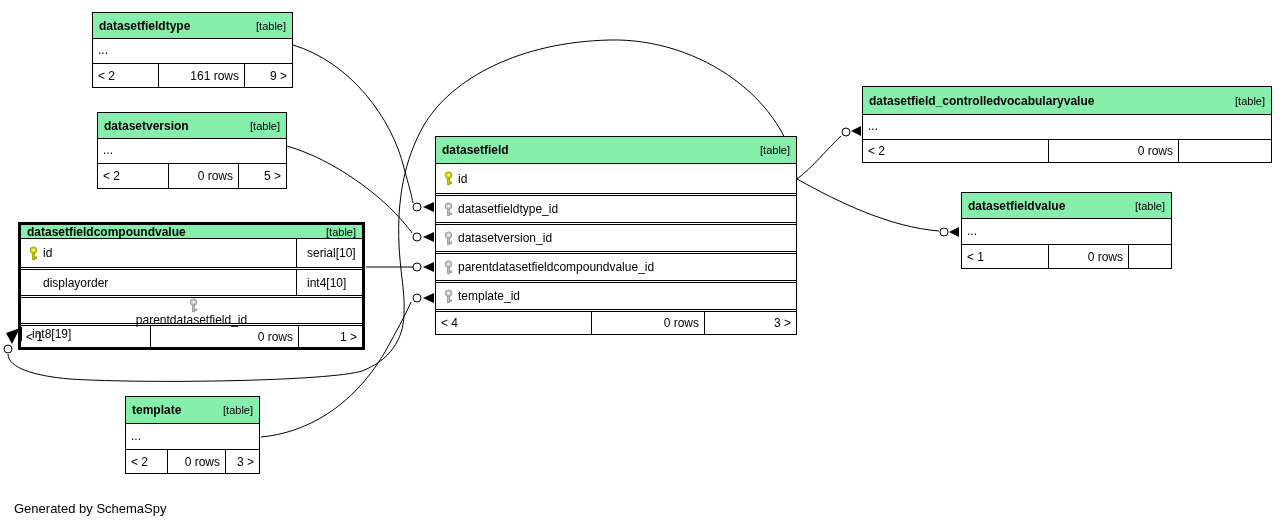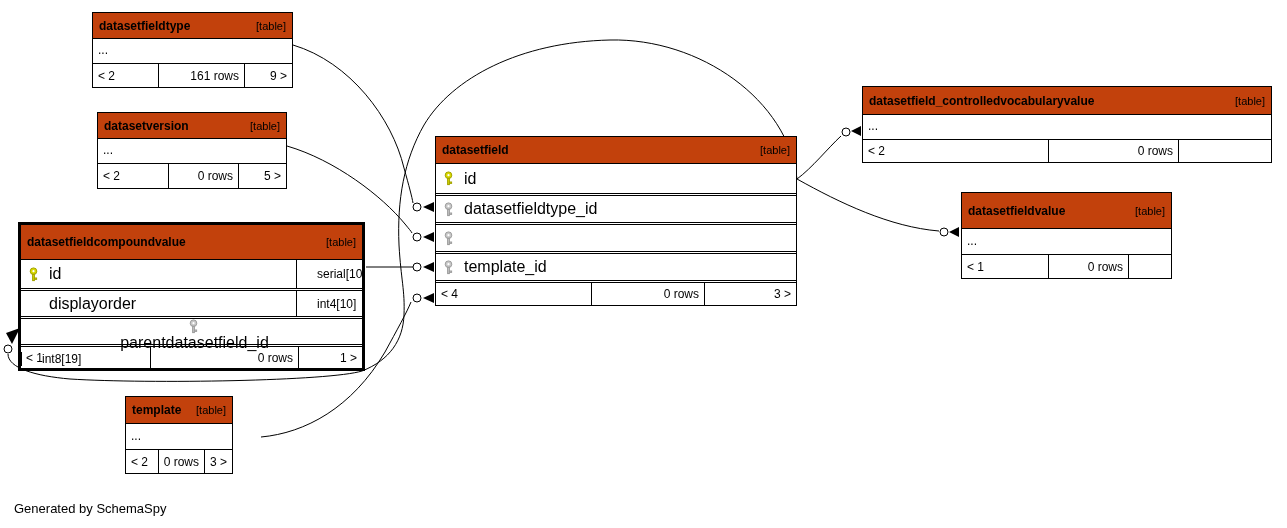--- a/index.html
+++ b/index.html
@@ -1,35 +1,35 @@
 <!DOCTYPE html>
 <html><head>
 <meta charset="utf-8">
 <style>
   html,body{margin:0;padding:0;background:#fff;}
   body{font-family:"Liberation Sans", sans-serif; color:#000;}
   #canvas{position:relative;width:1287px;height:528px;background:#ffffff;overflow:hidden;}
   #edges{position:absolute;left:0;top:0;z-index:0;pointer-events:none;}
   .tbl{position:absolute;z-index:1;background:#fff;border:1px solid #000;box-sizing:border-box;}
   .tbl.bold{border-width:3px;}
-  .hdr{background:#c2410c;border-bottom:1px solid #000;display:flex;justify-content:space-between;align-items:center;padding:0 6px;box-sizing:border-box;}
+  .hdr{background:#86efac;border-bottom:1px solid #000;display:flex;justify-content:space-between;align-items:center;padding:0 6px;box-sizing:border-box;}
   .tname{font-weight:bold;font-size:12px;}
   .tbadge{font-size:11px;font-weight:normal;margin-left:10px;}
   .ellip{font-size:12px;padding:2px 5px 6px 5px;box-sizing:border-box;display:flex;align-items:flex-end;}
   .stats{display:flex;border-top:1px solid #000;box-sizing:border-box;font-size:12px;align-items:stretch;}
   .tbl.cols .stats{border-top:3px double #000;}
   .stats span{display:flex;align-items:center;box-sizing:border-box;padding:0 5px;white-space:nowrap;}
   .stats .s-l{justify-content:flex-start;}
   .stats .s-m{justify-content:flex-end;border-left:1px solid #000;}
   .stats .s-r{justify-content:flex-end;border-left:1px solid #000;}
   .crow{display:flex;align-items:center;box-sizing:border-box;}
   .crow + .crow{border-top:3px double #000;}
   .keyslot{width:15px;display:inline-flex;justify-content:flex-start;margin-left:7px;flex:none;}
-  .cname{font-size:16px;margin-left:6px;white-space:nowrap;flex:1;}
-  .ctype{font-size:12px;border-left:1px solid #000;align-self:stretch;display:flex;align-items:center;padding-left:20px;flex:none;box-sizing:border-box;}
+  .cname{font-size:12px;white-space:nowrap;flex:1;}
+  .ctype{font-size:12px;border-left:1px solid #000;align-self:stretch;display:flex;align-items:center;padding-left:10px;flex:none;box-sizing:border-box;}
   .key .head{stroke-width:1;}
   .key.pk .solid{fill:#d9d900;stroke:#a3a300;}
   .key.fk .solid{fill:#c8c8c8;stroke:#9d9d9d;}
   .note{position:absolute;z-index:1;font-size:13px;}
   .edge{fill:none;stroke:#000;stroke-width:1;}
   .dot{fill:#fff;stroke:#000;stroke-width:1;}
   .arr{fill:#000;stroke:none;}
 </style>
 </head>
 <body>
@@ -90,21 +90,21 @@
     </div>
     <div class="ellip" style="height:24px;">...</div>
     <div class="stats" style="height:25px;">
       <span class="s-l" style="width:70px;">&lt; 2</span>
       <span class="s-m" style="width:70px;">0 rows</span>
       <span class="s-r" style="flex:1;">5 &gt;</span>
     </div>
   </div>
 
   <div class="tbl bold cols" style="left:18px;top:222px;width:347px;">
-    <div class="hdr" style="height:35px;">
+    <div class="hdr" style="height:14px;">
       <span class="tname">datasetfieldcompoundvalue</span>
       <span class="tbadge">[table]</span>
     </div>
     <div class="crow" style="height:28px;">
       <span class="keyslot">
         <svg class="key pk" width="11" height="15" viewBox="0 0 11 15">
             <circle class="head solid" cx="5.5" cy="4.2" r="3.3"></circle>
             <circle cx="5.5" cy="4.2" r="1.1" fill="#fff"></circle>
             <rect class="solid" x="4.6" y="7.2" width="1.8" height="6.4"></rect>
             <rect class="solid" x="6.4" y="11" width="2.2" height="1.4"></rect>
@@ -166,20 +166,32 @@
     </div>
     <div class="crow" style="height:29px;">
       <span class="keyslot">
         <svg class="key fk" width="11" height="15" viewBox="0 0 11 15">
             <circle class="head solid" cx="5.5" cy="4.2" r="3.3"></circle>
             <circle cx="5.5" cy="4.2" r="1.1" fill="#fff"></circle>
             <rect class="solid" x="4.6" y="7.2" width="1.8" height="6.4"></rect>
             <rect class="solid" x="6.4" y="11" width="2.2" height="1.4"></rect>
           </svg>
       </span>
+      <span class="cname">datasetversion_id</span>
+    </div>
+    <div class="crow" style="height:29px;">
+      <span class="keyslot">
+        <svg class="key fk" width="11" height="15" viewBox="0 0 11 15">
+            <circle class="head solid" cx="5.5" cy="4.2" r="3.3"></circle>
+            <circle cx="5.5" cy="4.2" r="1.1" fill="#fff"></circle>
+            <rect class="solid" x="4.6" y="7.2" width="1.8" height="6.4"></rect>
+            <rect class="solid" x="6.4" y="11" width="2.2" height="1.4"></rect>
+          </svg>
+      </span>
+      <span class="cname">parentdatasetfieldcompoundvalue_id</span>
     </div>
     <div class="crow" style="height:29px;">
       <span class="keyslot">
         <svg class="key fk" width="11" height="15" viewBox="0 0 11 15">
             <circle class="head solid" cx="5.5" cy="4.2" r="3.3"></circle>
             <circle cx="5.5" cy="4.2" r="1.1" fill="#fff"></circle>
             <rect class="solid" x="4.6" y="7.2" width="1.8" height="6.4"></rect>
             <rect class="solid" x="6.4" y="11" width="2.2" height="1.4"></rect>
           </svg>
       </span>
@@ -199,33 +211,33 @@
     </div>
     <div class="ellip" style="height:24px;">...</div>
     <div class="stats" style="height:23px;">
       <span class="s-l" style="width:185px;">&lt; 2</span>
       <span class="s-m" style="width:130px;">0 rows</span>
       <span class="s-r" style="flex:1;"></span>
     </div>
   </div>
 
   <div class="tbl" style="left:961px;top:192px;width:211px;">
-    <div class="hdr" style="height:36px;">
+    <div class="hdr" style="height:26px;">
       <span class="tname">datasetfieldvalue</span>
       <span class="tbadge">[table]</span>
     </div>
     <div class="ellip" style="height:25px;">...</div>
     <div class="stats" style="height:24px;">
       <span class="s-l" style="width:86px;">&lt; 1</span>
       <span class="s-m" style="width:80px;">0 rows</span>
       <span class="s-r" style="flex:1;"></span>
     </div>
   </div>
 
-  <div class="tbl" style="left:125px;top:396px;width:108px;">
+  <div class="tbl" style="left:125px;top:396px;width:135px;">
     <div class="hdr" style="height:27px;">
       <span class="tname">template</span>
       <span class="tbadge">[table]</span>
     </div>
     <div class="ellip" style="height:25px;">...</div>
     <div class="stats" style="height:24px;">
       <span class="s-l" style="width:41px;">&lt; 2</span>
       <span class="s-m" style="width:58px;">0 rows</span>
       <span class="s-r" style="flex:1;">3 &gt;</span>
     </div>

